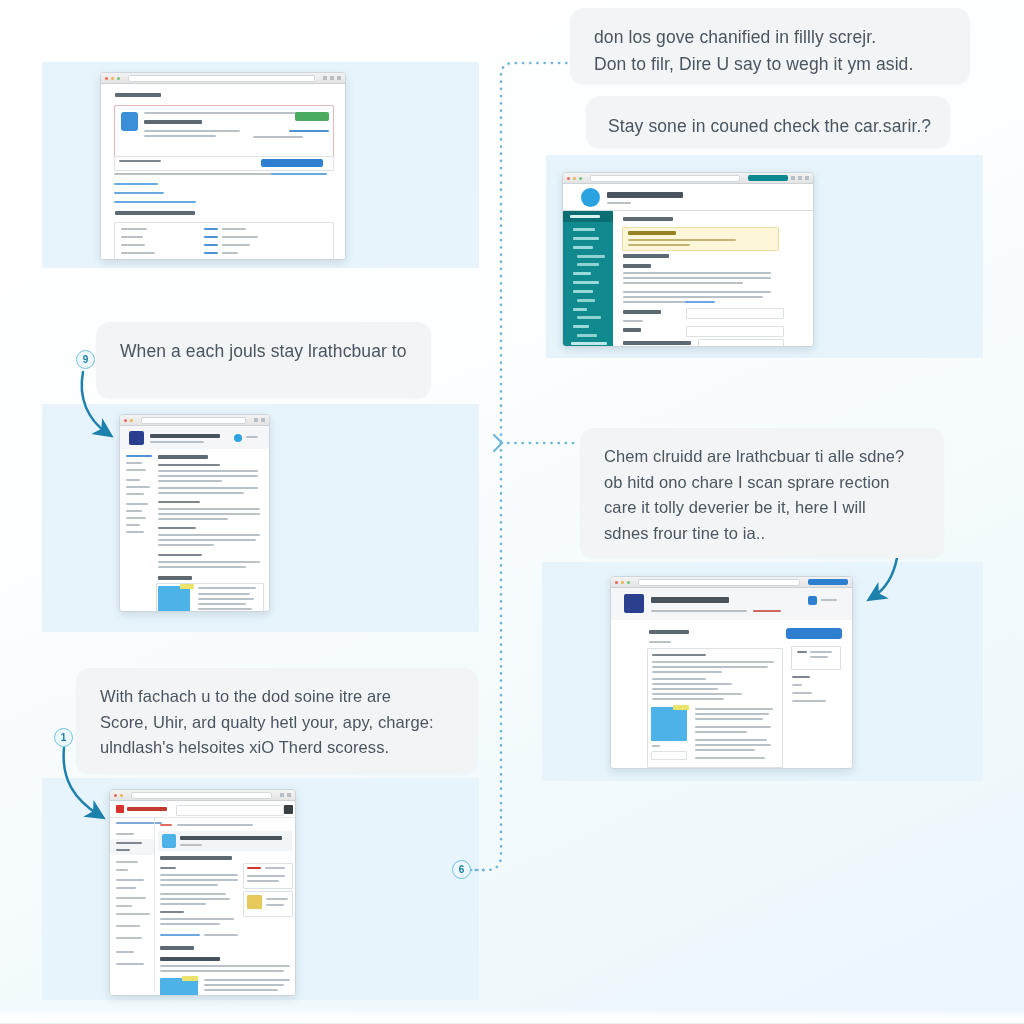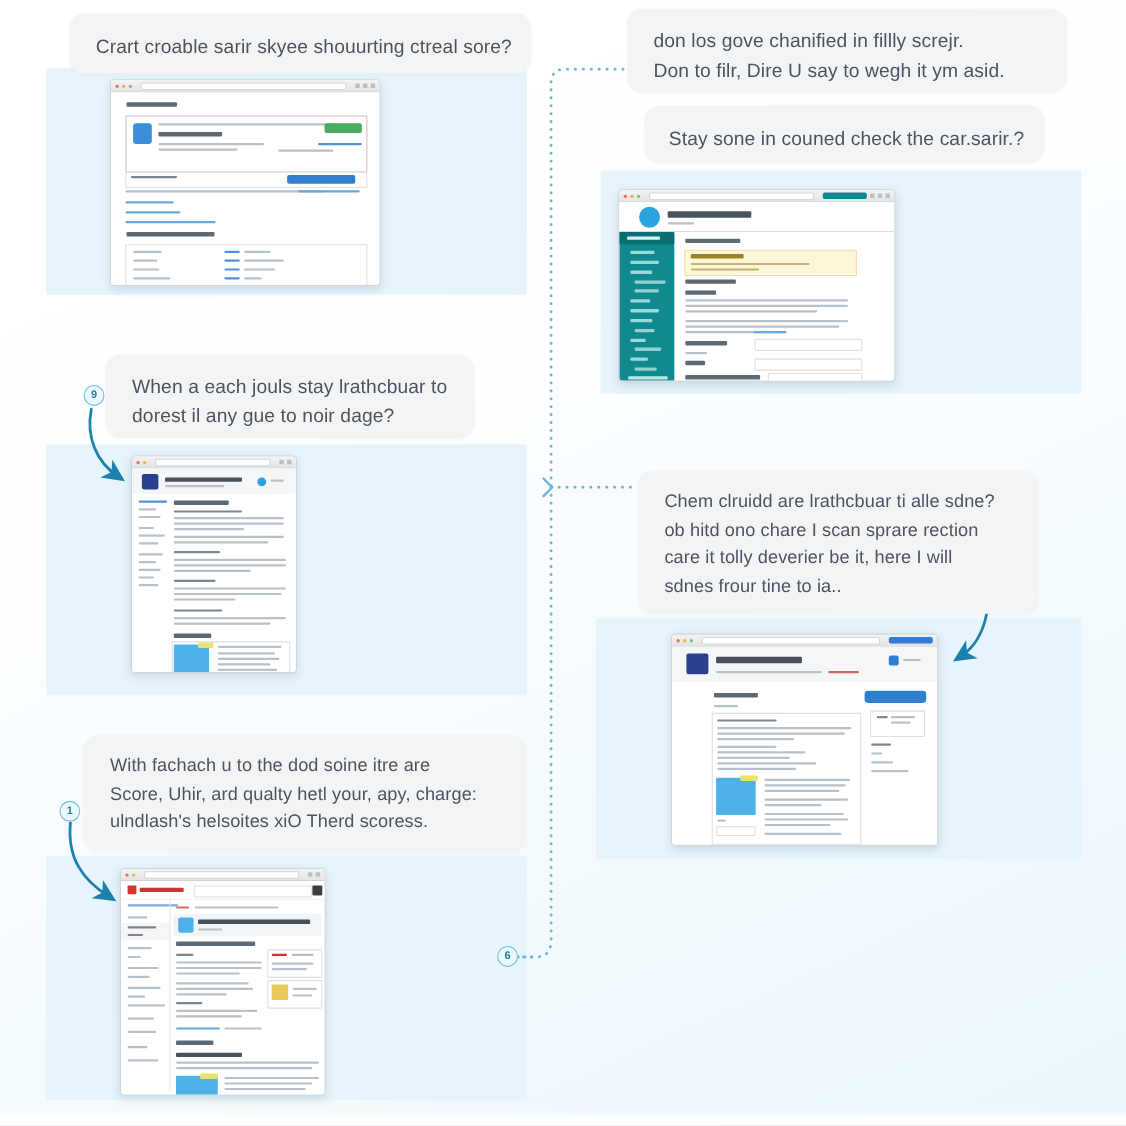--- a/index.html
+++ b/index.html
@@ -144,36 +144,32 @@
     <path d="M64,748 C61,780 75,800 99,815" fill="none" stroke="#1d81ad" stroke-width="2.5" stroke-linecap="round" marker-end="url(#ah)"></path>
 
     <path d="M471,870 L487,870" fill="none" stroke="#6fb6d8" stroke-width="2.6" stroke-linecap="round" stroke-dasharray="0.2 6"></path>
   </svg>
 
   <div class="badge" style="left:76px; top:350px;">9</div>
   <div class="badge" style="left:888px; top:538px;">?</div>
   <div class="badge" style="left:452px; top:860px;">6</div>
   <div class="badge" style="left:54px; top:728px;">1</div>
 
-  <div class="bubble" style="left:63px; top:12px; width:420px; height:55px;">
-    <span class="ln">Crart croable sarir skyee shouurting ctreal sore?</span>
-  </div>
 
   <div class="bubble tight" style="left:570px; top:8px; width:400px; height:76px;">
     <span class="ln">don los gove chanified in fillly screjr.</span>
     <span class="ln">Don to filr, Dire U say to wegh it ym asid.</span>
   </div>
 
   <div class="bubble" style="left:586px; top:96px; width:364px; height:52px; padding-left:22px;">
     <span class="ln">Stay sone in couned check the car.sarir.?</span>
   </div>
 
   <div class="bubble tight" style="left:96px; top:322px; width:335px; height:76px;">
     <span class="ln">When a each jouls stay lrathcbuar to</span>
-    <span class="ln">dorest il any gue to noir dage?</span>
   </div>
 
   <div class="bubble tight" style="left:580px; top:428px; width:364px; height:130px; font-size:16.5px;">
     <span class="ln">Chem clruidd are lrathcbuar ti alle sdne?</span>
     <span class="ln">ob hitd ono chare I scan sprare rection</span>
     <span class="ln">care it tolly deverier be it, here I will</span>
     <span class="ln">sdnes frour tine to ia..</span>
   </div>
 
   <div class="bubble tight" style="left:76px; top:668px; width:402px; height:106px; font-size:16.5px;">

